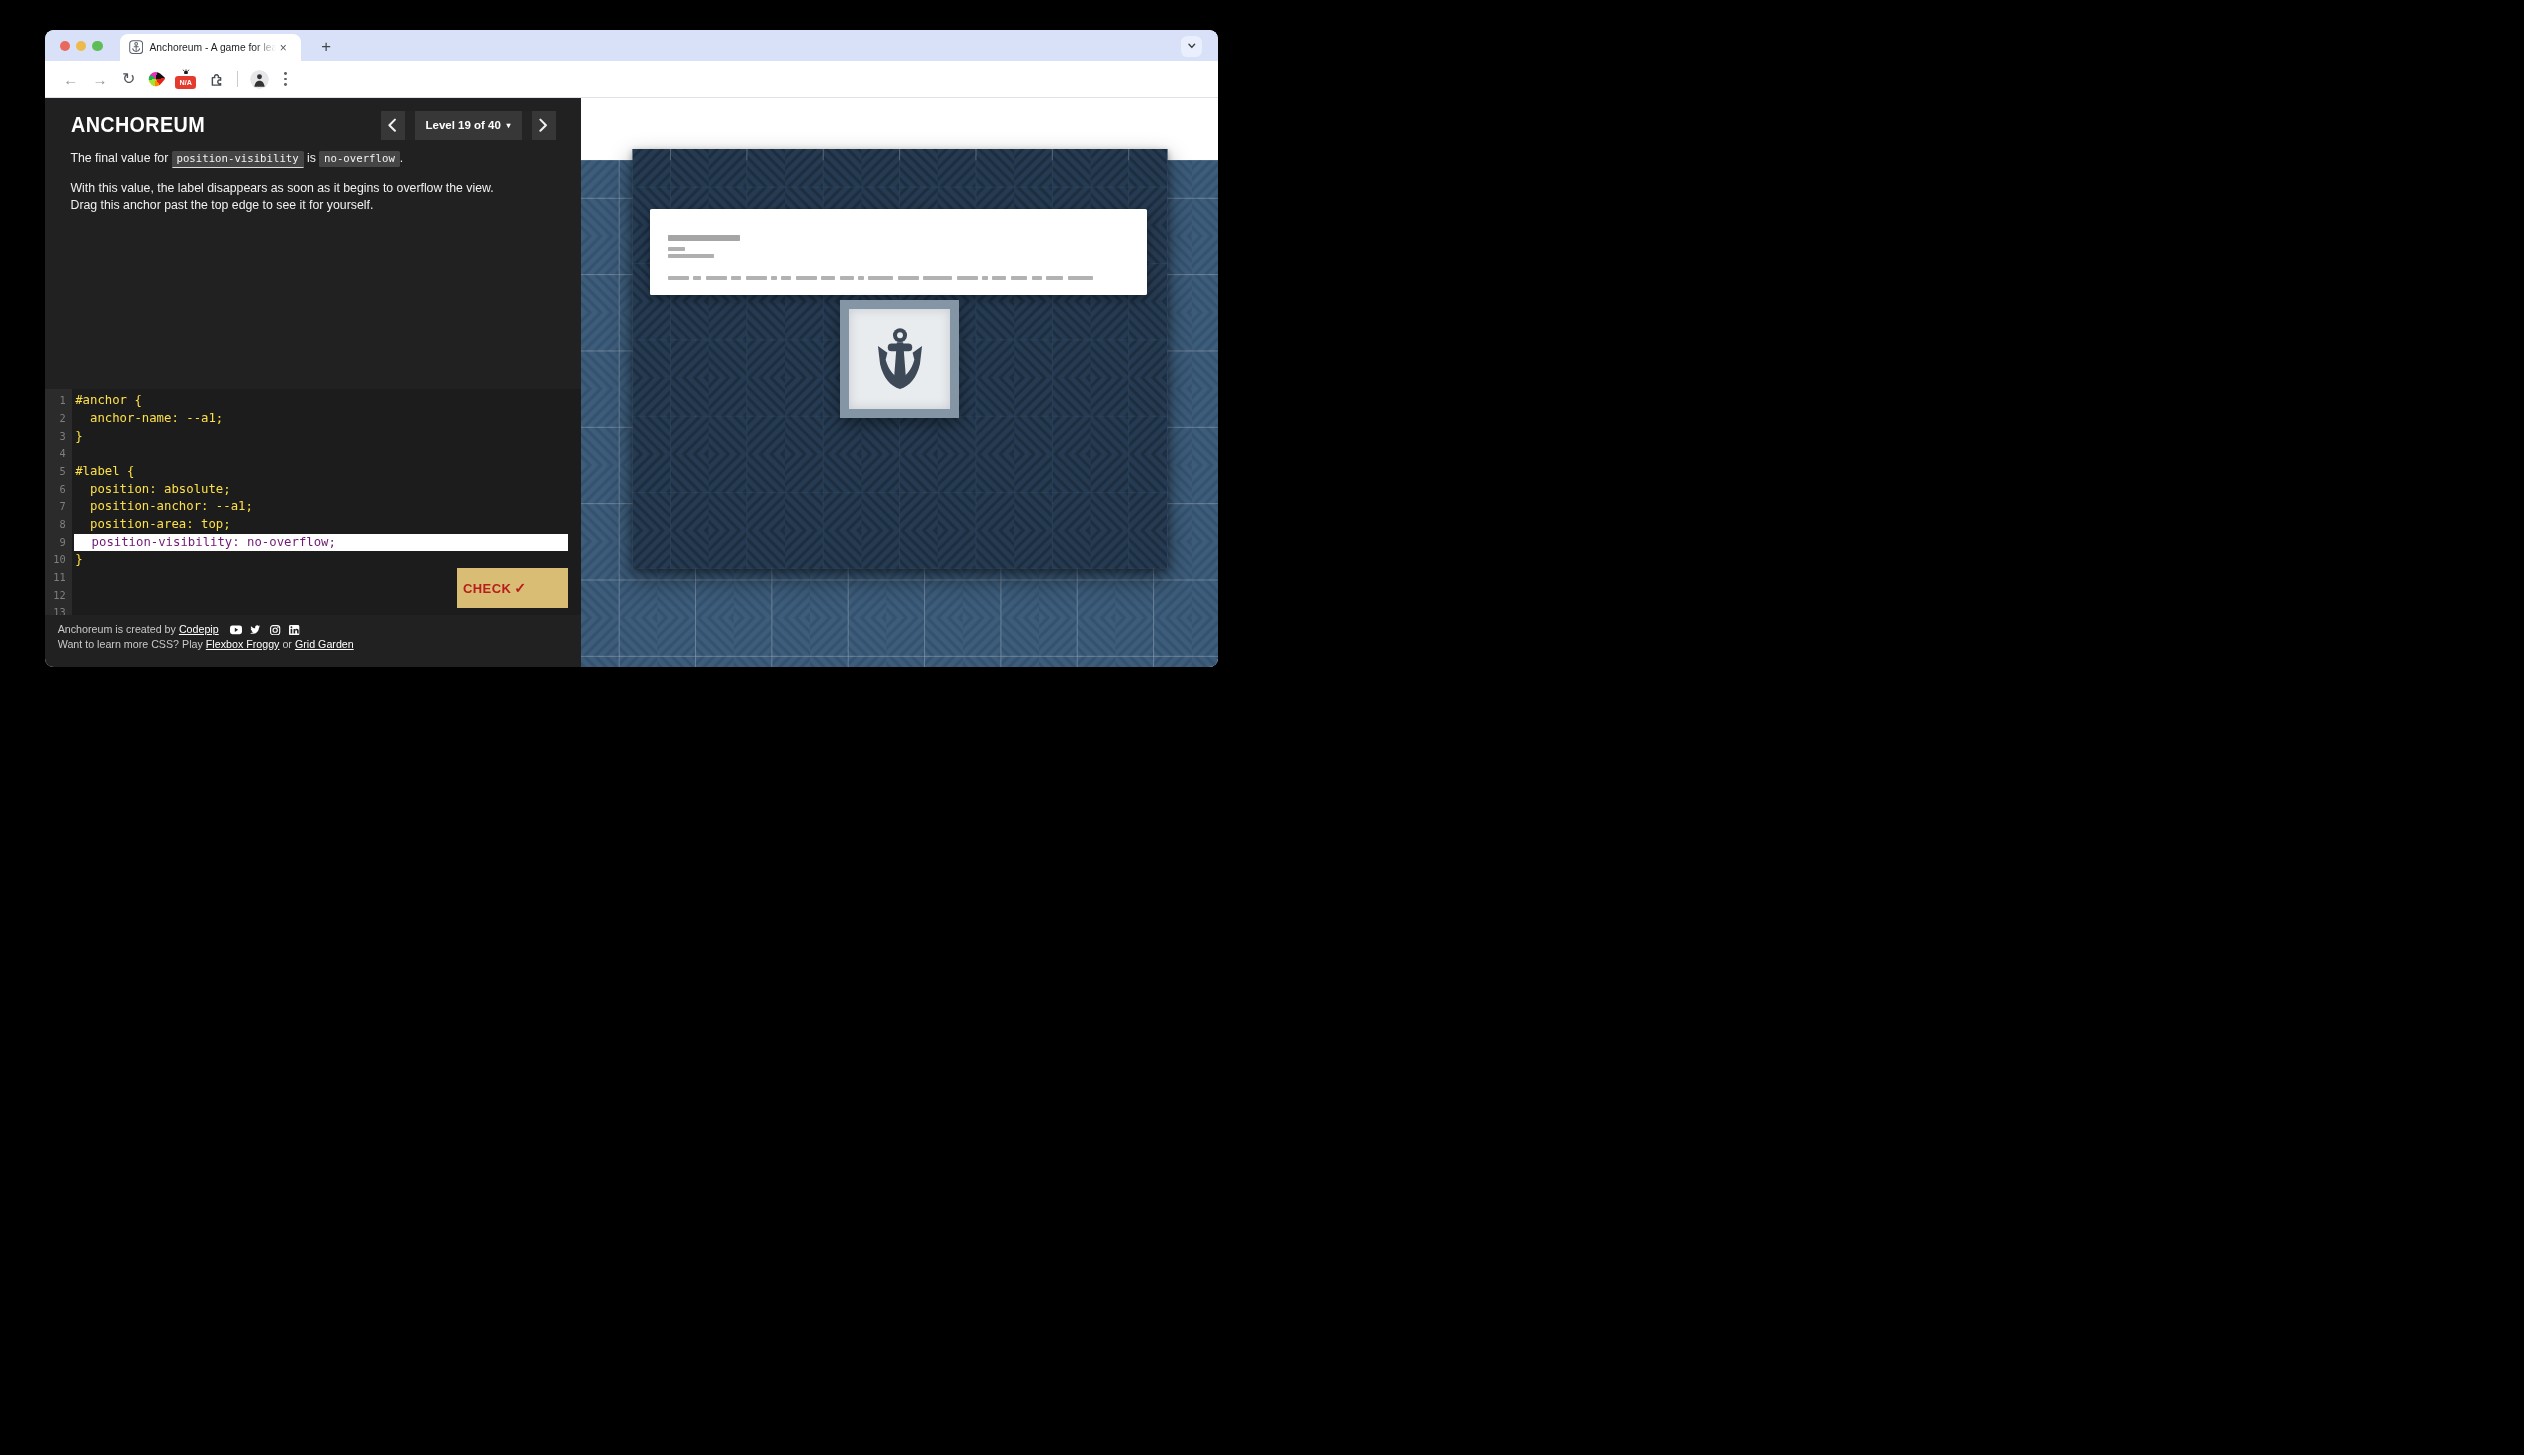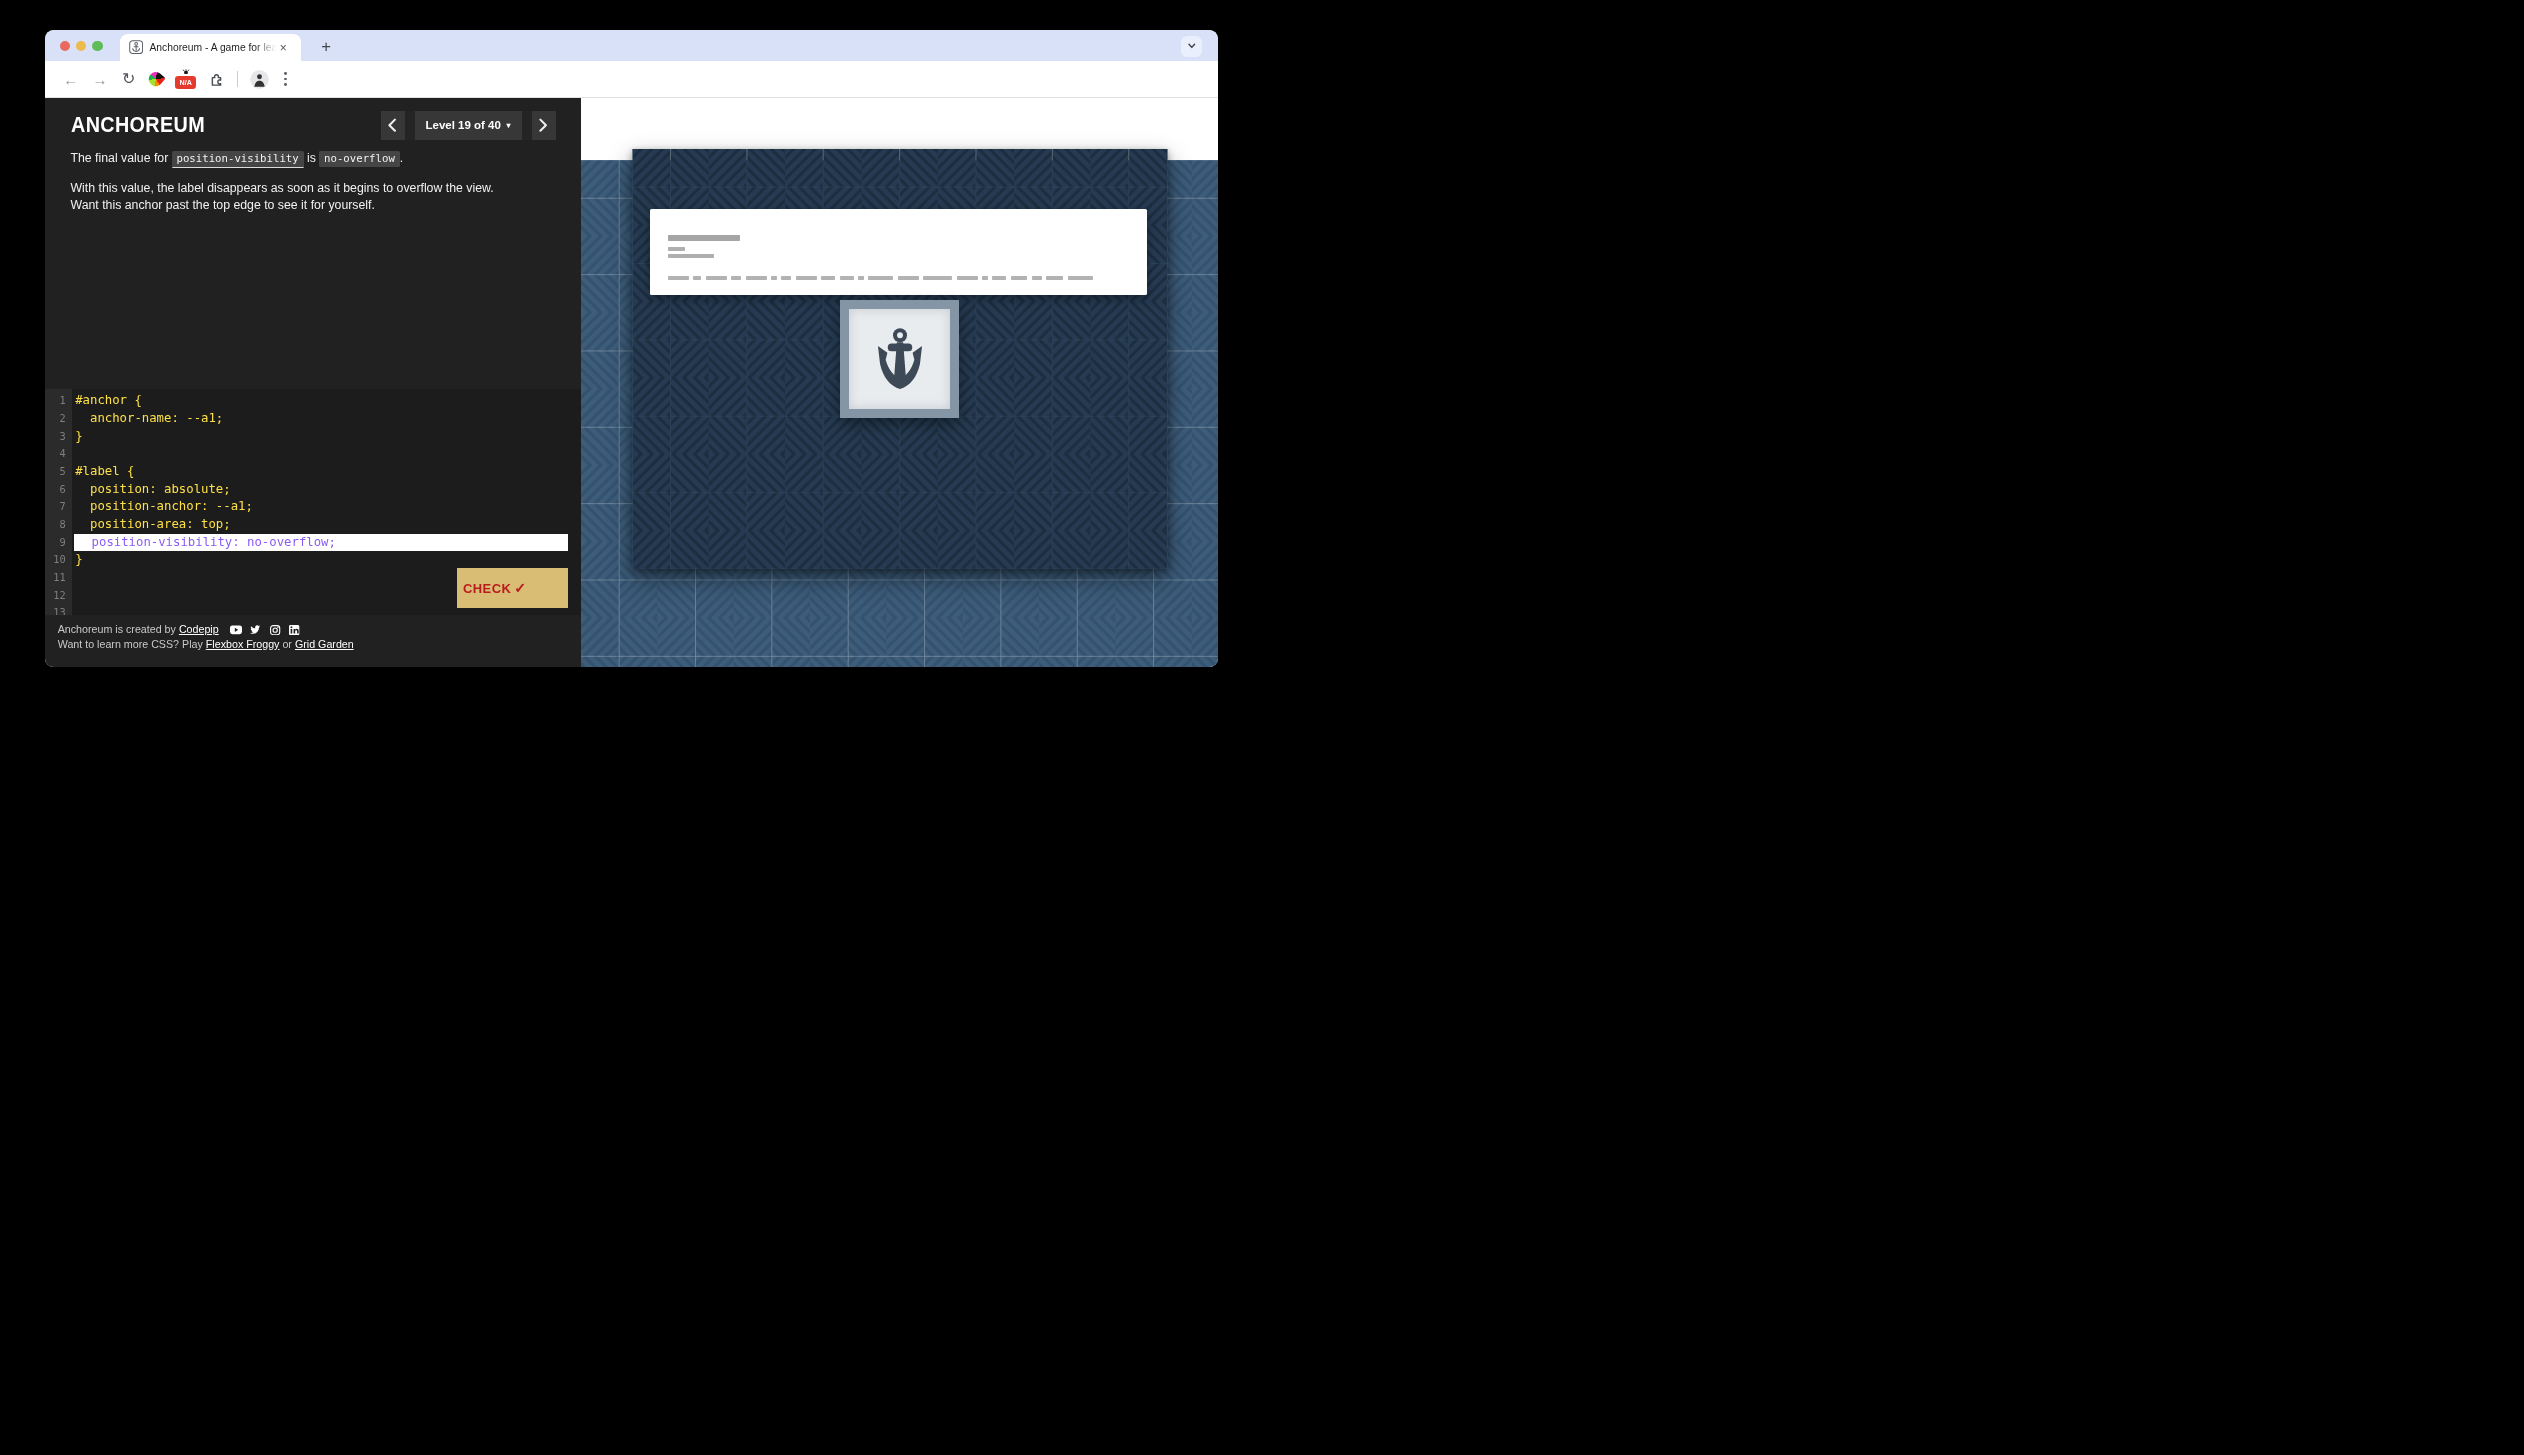--- a/index.html
+++ b/index.html
@@ -59,21 +59,21 @@
   .codechip{font-family:"DejaVu Sans Mono",monospace;font-size:10.7px;background:#454545;
     padding:0.8px 4.8px 1.6px 4.8px;border-radius:1.6px;color:#f3f3f3;}
   .chip-underline{border-bottom:1.6px solid #dcdcdc;}
   
   .editor{position:absolute;left:0;top:291px;width:536px;height:226px;background:#1c1c1c;
     display:flex;overflow:hidden;font-family:"DejaVu Sans Mono",monospace;}
   .gutter{width:27px;background:#2b2b2b;padding-top:3.2px;}
   .ln{height:17.7px;line-height:17.7px;text-align:right;padding-right:6.4px;font-size:10.3px;color:#7f7f7f;}
   .code-lines{flex:1;padding-top:3.2px;}
   .cl{height:17.7px;line-height:17.7px;font-size:12.3px;color:#fde047;white-space:pre;padding-left:3.2px;}
-  .cl.active{background:#fff;color:#8b5cf6;margin-left:1.6px;width:494px;}
+  .cl.active{background:#fff;color:#701a75;margin-left:1.6px;width:494px;}
   .check-btn{position:absolute;left:412px;top:470px;width:111px;height:40px;background:#d9bd74;
     border:none;display:flex;align-items:center;justify-content:flex-start;gap:3px;font-size:13px;
     font-weight:700;letter-spacing:0.4px;color:#b91c1c;font-family:"Liberation Sans",sans-serif;}
   .check-mark{font-size:14.3px;font-weight:700;}
   
   .panel-footer{position:absolute;left:12.7px;top:524px;font-size:10.7px;color:#c9c9c9;line-height:15px;}
   .panel-footer a{color:#fff;text-decoration:underline;text-align:right;}
   .social{display:inline-flex;gap:8.8px;margin-left:8px;vertical-align:-1.6px;}
   .social svg{display:block;}
   
@@ -180,21 +180,21 @@
           <div class="lv-btn">
             <svg width="10.3" height="14.3" viewBox="0 0 13 18">
               <polyline points="3,2 10,9 3,16" fill="none" stroke="#efefef" stroke-width="2.6" stroke-linecap="round" stroke-linejoin="round"></polyline>
             </svg>
           </div>
         </div>
       </div>
 
       <div class="instructions">
         <p><span>The final value for </span><span class="codechip chip-underline">position-visibility</span><span> is </span><span class="codechip">no-overflow</span><span>.</span></p>
-        <p>With this value, the label disappears as soon as it begins to overflow the view. Want this anchor past the top edge to see it for yourself.</p>
+        <p>With this value, the label disappears as soon as it begins to overflow the view. Drag this anchor past the top edge to see it for yourself.</p>
       </div>
 
       <div class="editor">
         <div class="gutter">
             <div class="ln">1</div>
             <div class="ln">2</div>
             <div class="ln">3</div>
             <div class="ln">4</div>
             <div class="ln">5</div>
             <div class="ln">6</div>

